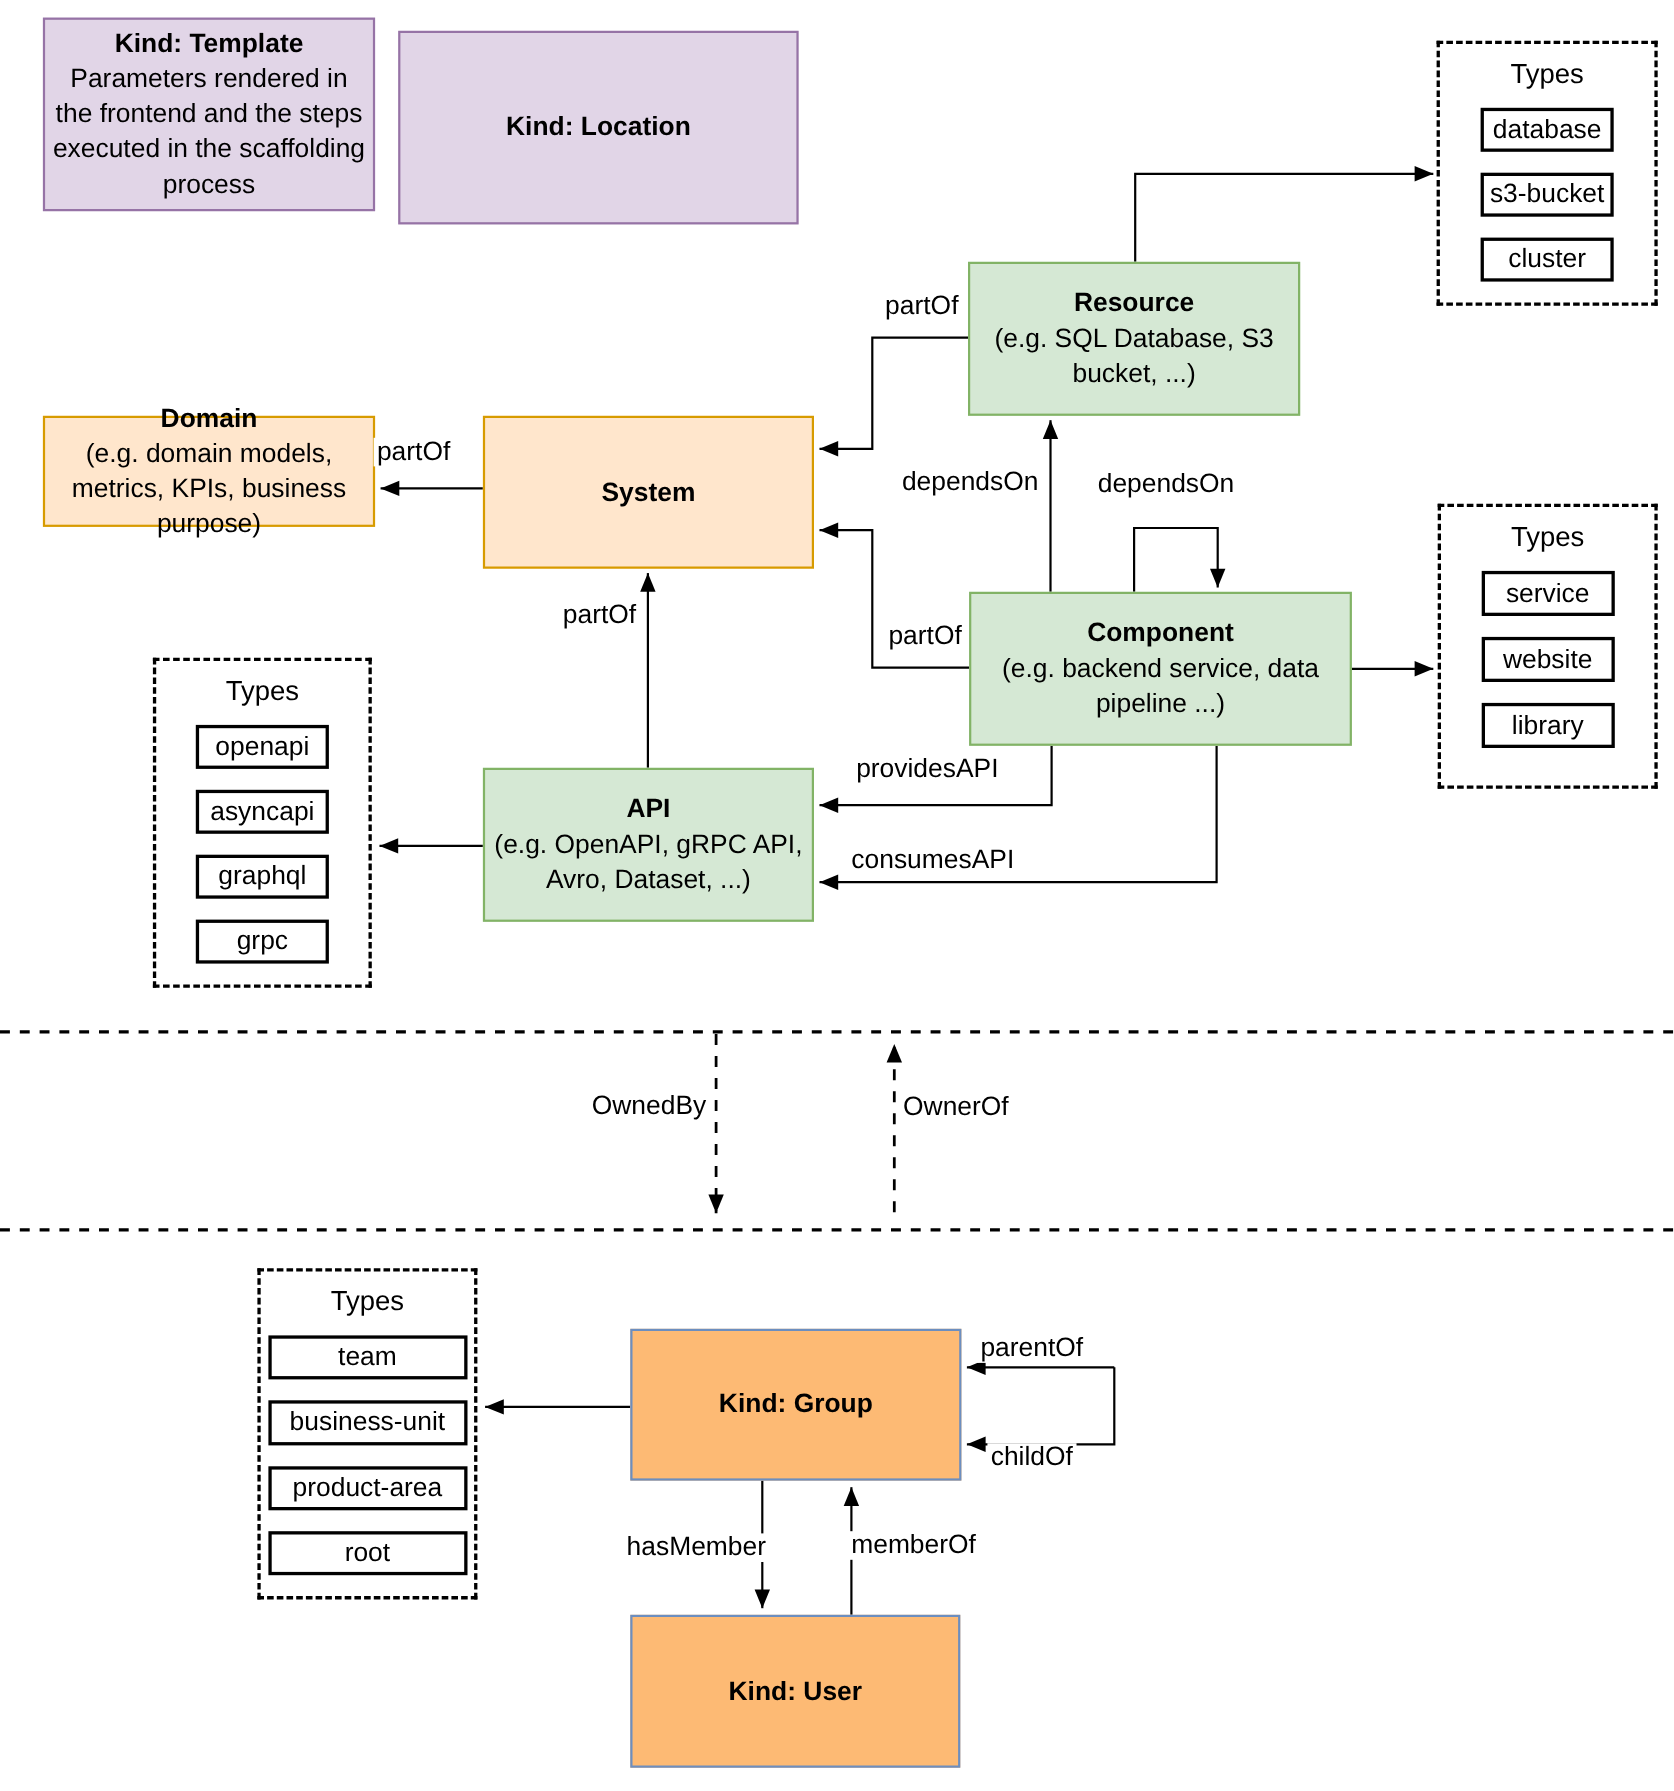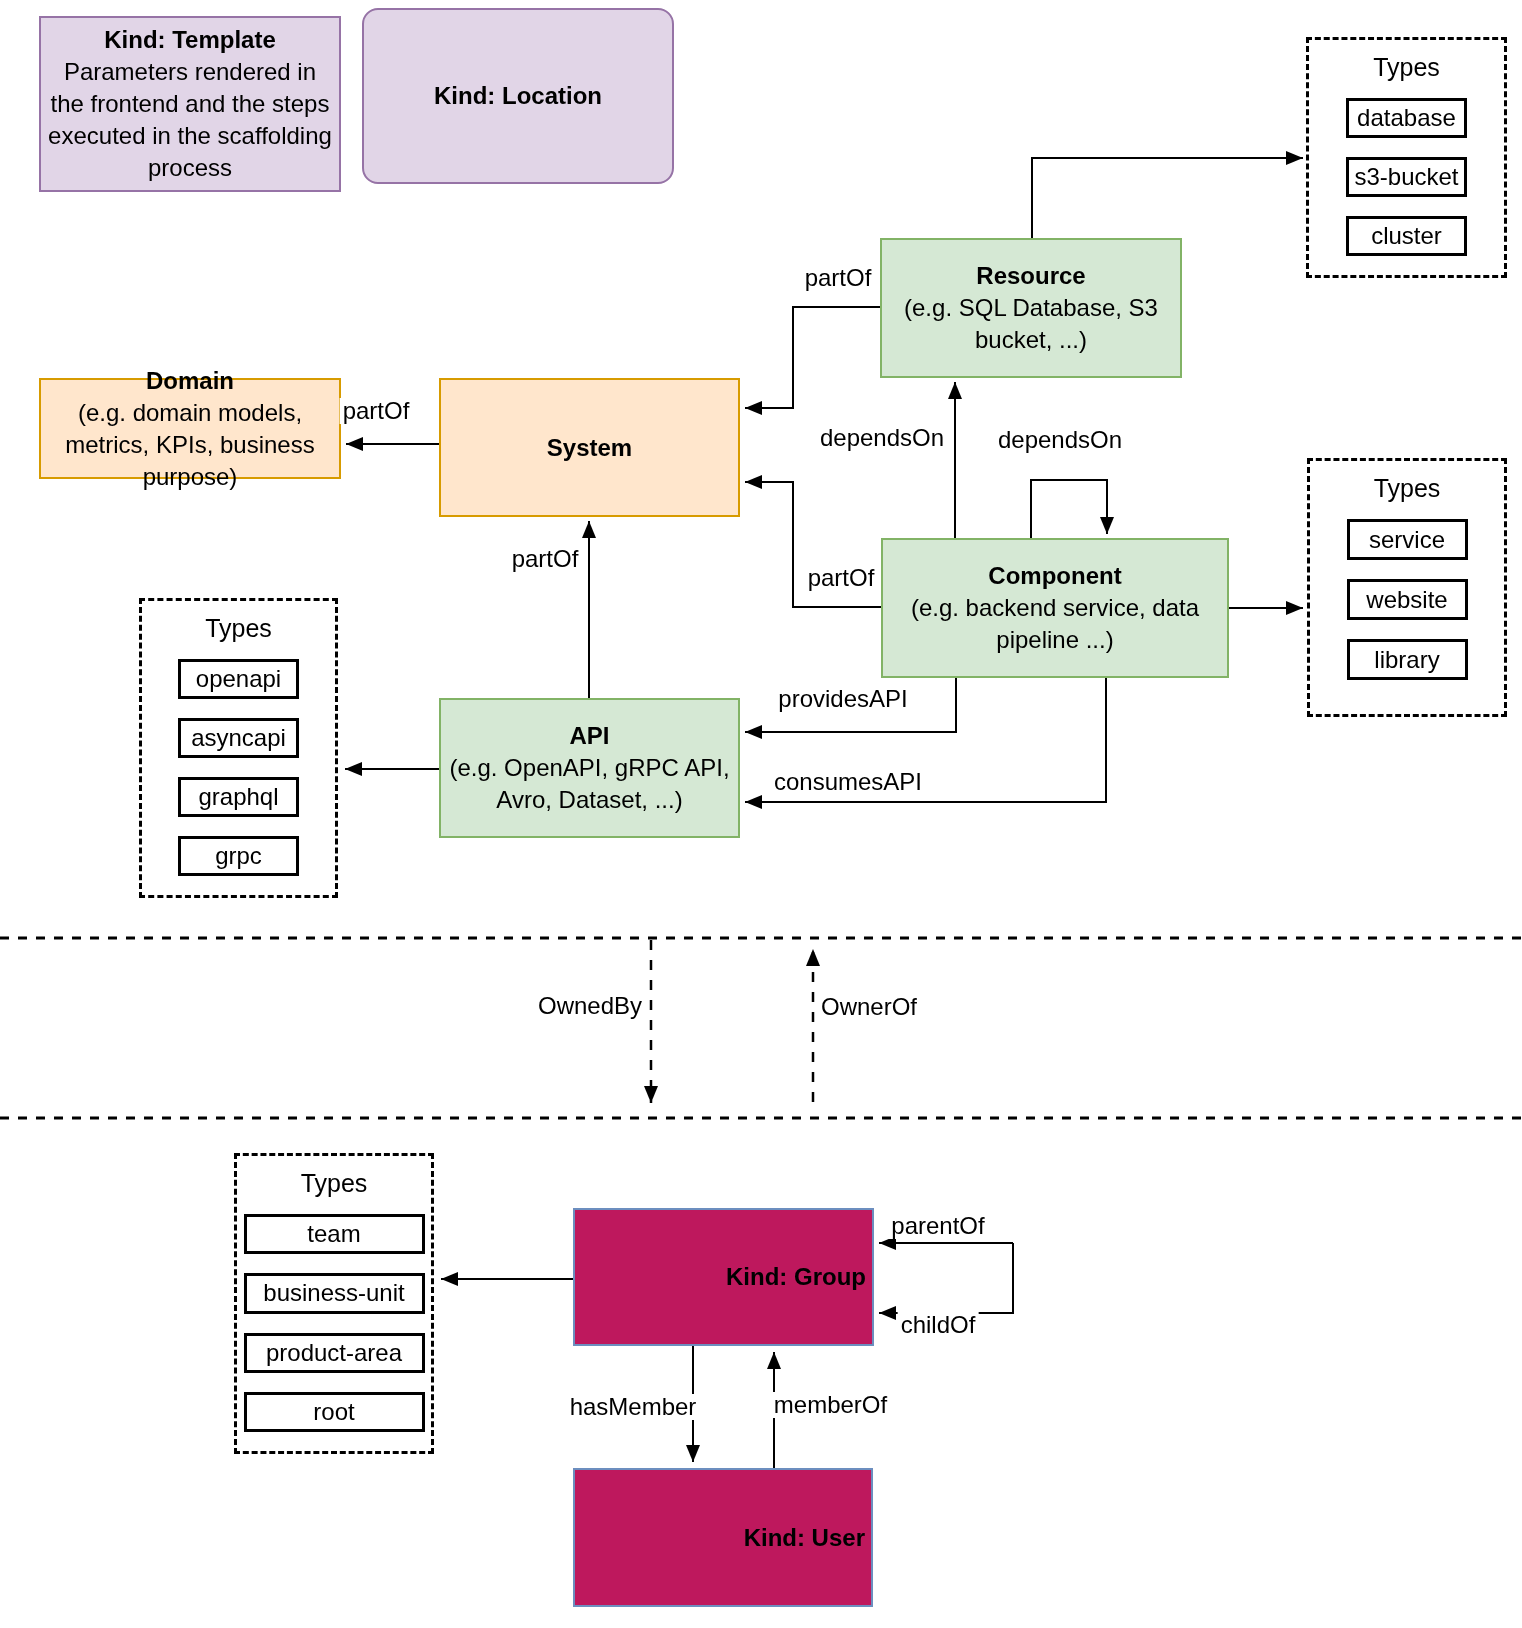--- a/index.html
+++ b/index.html
@@ -19,21 +19,21 @@
     position:absolute;
     display:flex; flex-direction:column; justify-content:center; align-items:center;
     text-align:center;
     font-size:24px; line-height:32px;
     padding:4px 6px; box-sizing:border-box;
   }
   .node-title { font-weight:bold; }
   .purple { background:#E1D5E7; border:2px solid #9673A6; }
   .orange { background:#FFE6CC; border:2px solid #D79B00; }
   .green  { background:#D5E8D4; border:2px solid #82B366; }
-  .blue   { background:#be185d; border:2px solid #6C8EBF;align-items:flex-end; }
+  .blue   { background:#fdba74; border:2px solid #6C8EBF; }
 
   .types-panel {
     position:absolute;
     border:3px dashed #000000;
     box-sizing:border-box;
     display:flex; flex-direction:column; align-items:center;
     padding-top:12px;
     background:transparent;
   }
   .types-title { font-size:25px; line-height:30px; margin-bottom:16px; }
@@ -107,21 +107,21 @@
     <path d="M693,1346 V1462" stroke="#000" stroke-width="2" fill="none" marker-end="url(#arrow)"></path>
 
     <path d="M774,1468 V1352" stroke="#000" stroke-width="2" fill="none" marker-end="url(#arrow)"></path>
   </svg>
 
   <div class="node purple" style="left:39px; top:16px; width:302px; height:176px;">
     <div class="node-title">Kind: Template</div>
     <div class="node-body">Parameters rendered in the frontend and the steps executed in  the scaffolding process</div>
   </div>
 
-  <div class="node purple" style="left:362px; top:8px; width:312px; height:176px;border-radius:16px;">
+  <div class="node purple" style="left:362px; top:28px; width:364px; height:176px;">
     <div class="node-title">Kind: Location</div>
   </div>
 
   <div class="node green" style="left:880px; top:238px; width:302px; height:140px;">
     <div class="node-title">Resource</div>
     <div class="node-body">(e.g. SQL Database, S3 bucket, ...)</div>
   </div>
 
   <div class="node orange" style="left:39px; top:378px; width:302px; height:101px;">
     <div class="node-title">Domain</div>

